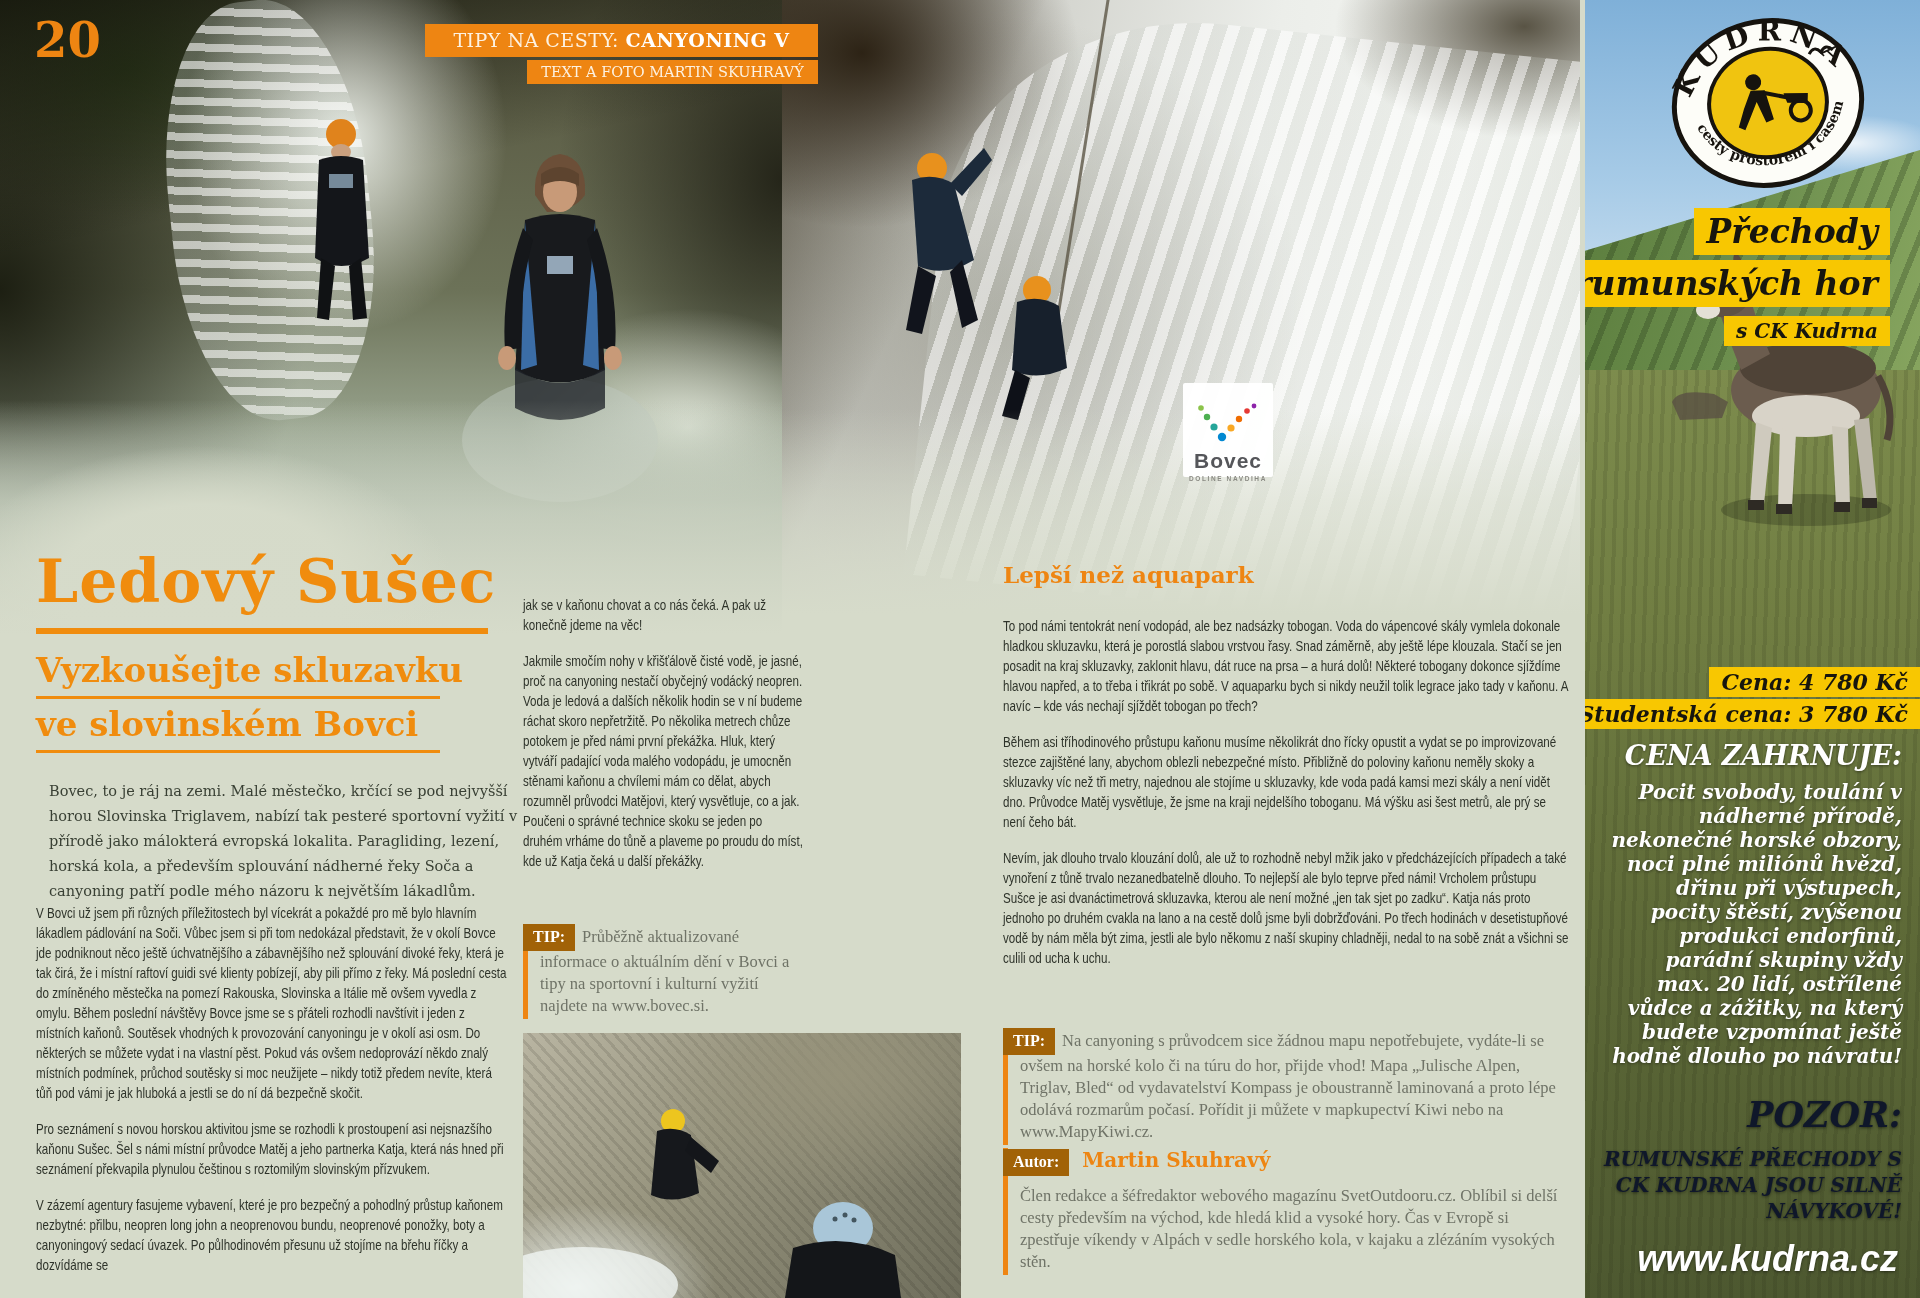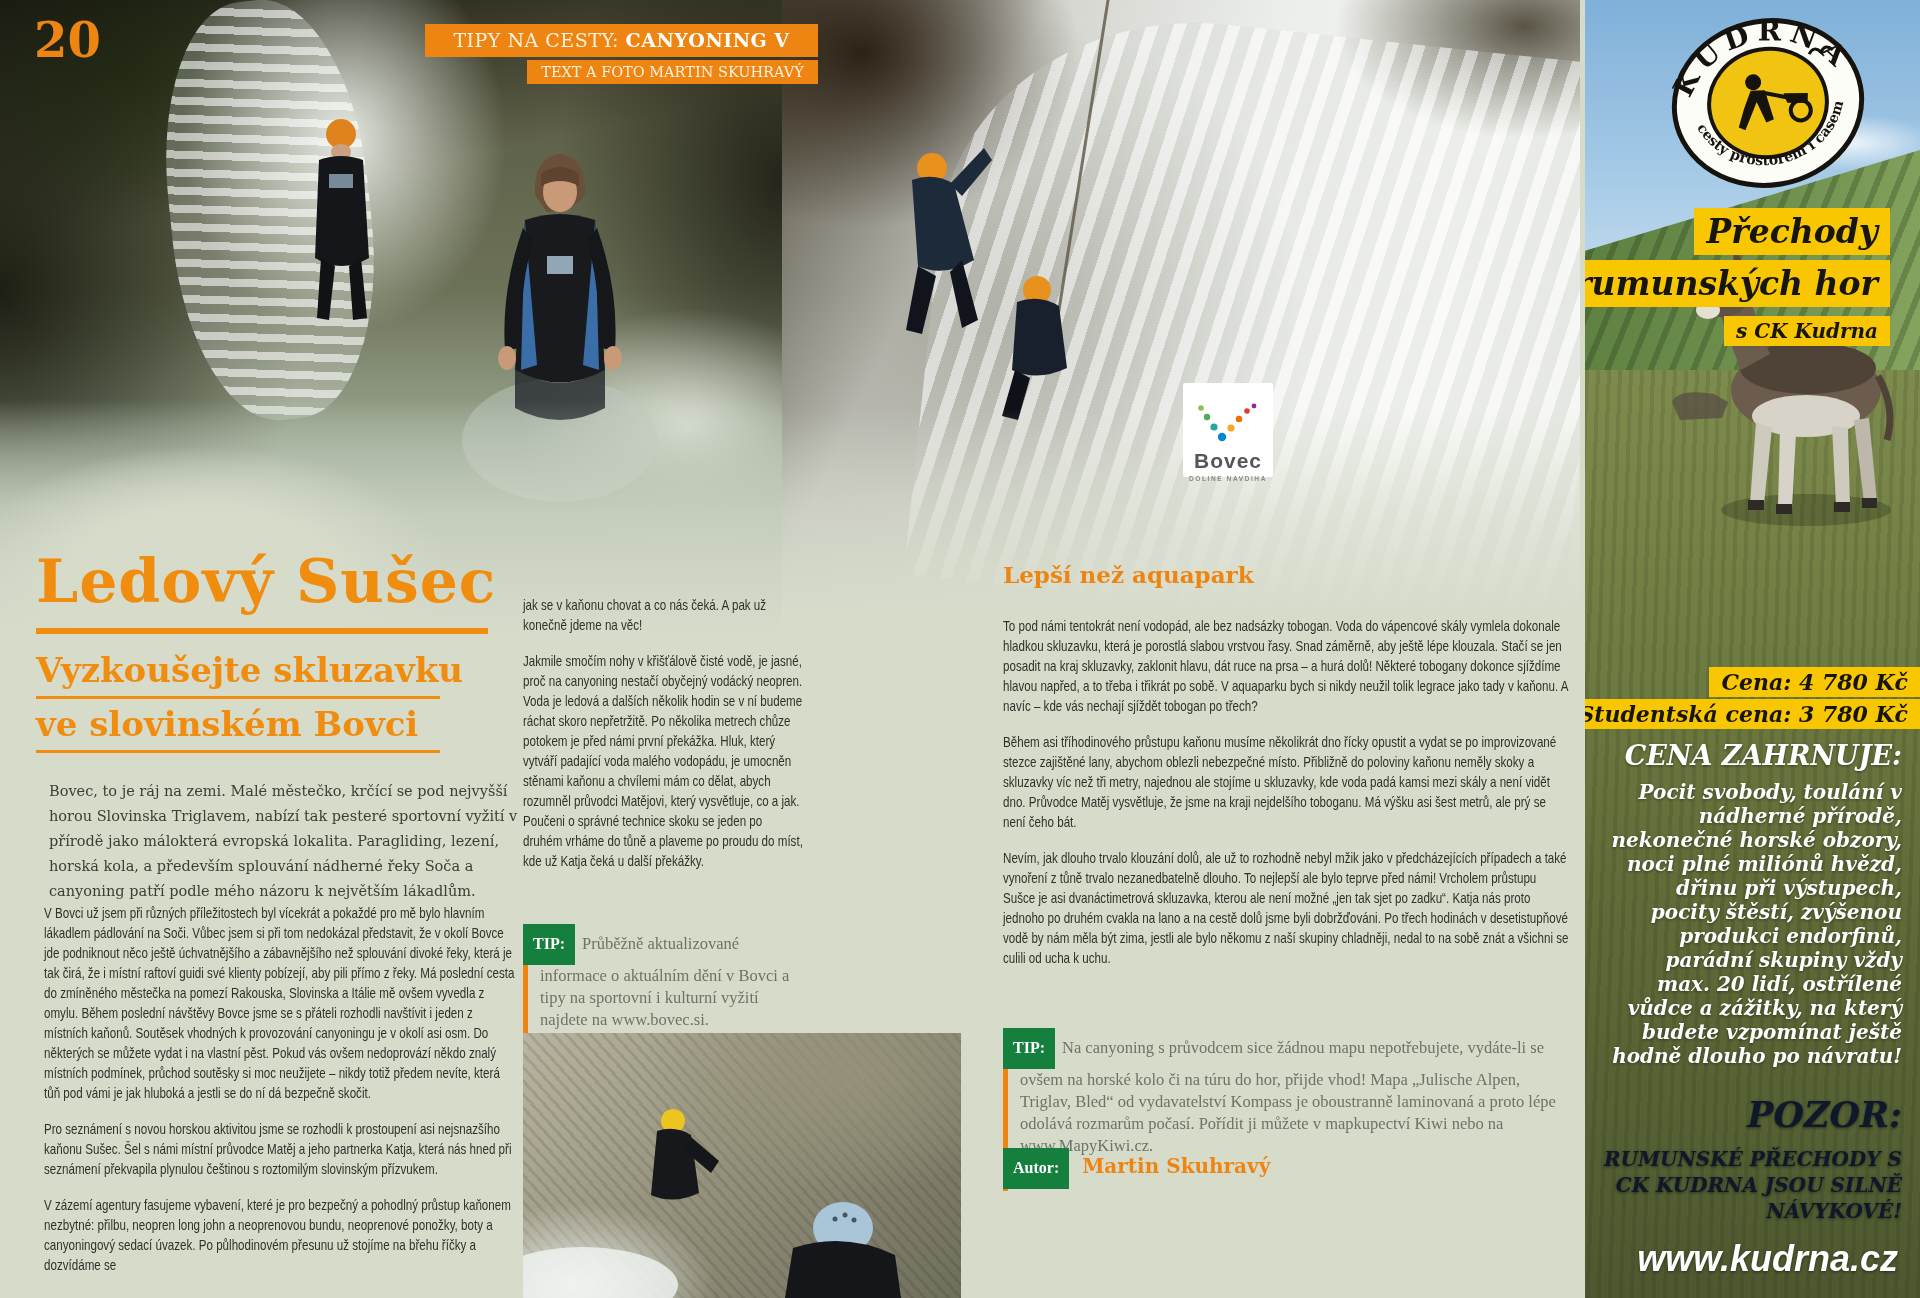--- a/index.html
+++ b/index.html
@@ -54,31 +54,31 @@
 
   
   .h1{left:36px;top:548px;font:bold 60px/1.1 "DejaVu Serif",serif;color:#f08c0e;letter-spacing:1px;}
   .rule{background:#f08c0e;}
   .h2{left:36px;font:bold 34px/1.1 "DejaVu Serif",serif;color:#f08c0e;}
   .intro{left:36px;top:766px;width:476px;font:14.5px/25px "DejaVu Serif",serif;color:#394034;margin:13px;}
 
   
   .cond{transform:scaleX(0.8);transform-origin:0 0;}
   .bodytext p{font:14.5px/20px "Liberation Sans",sans-serif;color:#2e332a;margin:0 0 16px;}
-  .col-left-body{left:36px;top:903px;width:474px;margin-left:8px;}
+  .col-left-body{left:36px;top:903px;width:474px;}
   .col-left-body .cond{width:592px;}
   .col-mid{left:523px;top:595px;width:280px;}
   .col-mid .cond{width:350px;}
   .col-right-body{left:1003px;top:616px;width:566px;}
   .col-right-body .cond{width:707px;}
   .rhead{left:1003px;top:563px;font:bold 23px/1 "DejaVu Serif",serif;color:#ee8512;}
 
   
   .sidebox{position:absolute;border-left:5px solid #ee8512;padding:0 0 2px 12px;}
-  .chip{display:inline-block;background:#15803d;color:#fff;font:bold 16px/1.3 "Liberation Serif",serif;padding:10px 10px;margin:0 7px 0 -17px;}
+  .chip{display:inline-block;background:#a16207;color:#fff;font:bold 16px/1.3 "Liberation Serif",serif;padding:3px 10px;margin:0 7px 0 -17px;}
   .tiptext{font:16.5px/22px "Liberation Serif",serif;color:#6f7367;}
   .author-name{font:bold 20px "DejaVu Serif",serif;color:#ee8512;margin-left:6px;}
   .bio{font:16.5px/22px "Liberation Serif",serif;color:#6f7367;margin:9px 0 0;}
 
   
   .bovec{position:absolute;left:401px;top:383px;width:90px;height:94px;background:rgba(255,255,255,.97);border-radius:2px;text-align:center;padding-top:19px;box-sizing:border-box;}
   .bovec-name{font:bold 21px/1 "Liberation Sans",sans-serif;color:#55565a;letter-spacing:1px;margin-top:2px;}
   .bovec-tag{font:bold 6.5px/1.4 "Liberation Sans",sans-serif;color:#8a8a83;letter-spacing:1.6px;margin-top:3px;}
 
   
@@ -225,20 +225,21 @@
       <p>Nevím, jak dlouho trvalo klouzání dolů, ale už to rozhodně nebyl mžik jako v předcházejících případech a také vynoření z tůně trvalo nezanedbatelně dlouho. To nejlepší ale bylo teprve před námi! Vrcholem průstupu Sušce je asi dvanáctimetrová skluzavka, kterou ale není možné „jen tak sjet po zadku“. Katja nás proto jednoho po druhém cvakla na lano a na cestě dolů jsme byli dobržďováni. Po třech hodinách v desetistupňové vodě by nám měla být zima, jestli ale bylo někomu z naší skupiny chladněji, nedal to na sobě znát a všichni se culili od ucha k uchu.</p>
     </div>
   </div>
   <div class="sidebox" style="left:1003px;top:1028px;width:549px">
     <span class="chip">TIP:</span><span class="tiptext">Na canyoning s průvodcem sice žádnou mapu nepotřebujete, vydáte-li se ovšem na horské kolo či na túru do hor, přijde vhod! Mapa „Julische Alpen, Triglav, Bled“ od vydavatelství Kompass je oboustranně laminovaná a proto lépe odolává rozmarům počasí. Pořídit ji můžete v mapkupectví Kiwi nebo na www.MapyKiwi.cz.</span>
   </div>
   <div class="sidebox" style="left:1003px;top:1148px;width:549px">
     <div>
       <span class="chip">Autor:</span><span class="author-name">Martin Skuhravý</span>
     </div>
+    <p class="bio">Člen redakce a šéfredaktor webového magazínu SvetOutdooru.cz. Oblíbil si delší cesty především na východ, kde hledá klid a vysoké hory. Čas v Evropě si zpestřuje víkendy v Alpách v sedle horského kola, v kajaku a zlézáním vysokých stěn.</p>
   </div>
 
   <div class="abs sidebar">
     <div class="sky"></div>
     <div class="hill"></div>
     <div class="meadow"></div>
     <svg style="position:absolute;right:4px;top:250px" width="260" height="320" viewBox="0 0 260 320">
       <path d="M16,152 q6,-14 42,-8 l14,8 -6,16 -42,2 z" fill="#5a5043" opacity="0.8"></path>
       <ellipse cx="150" cy="260" rx="85" ry="16" fill="rgba(20,25,10,0.25)"></ellipse>
       <ellipse cx="150" cy="140" rx="75" ry="45" fill="#6b5c4e"></ellipse>

